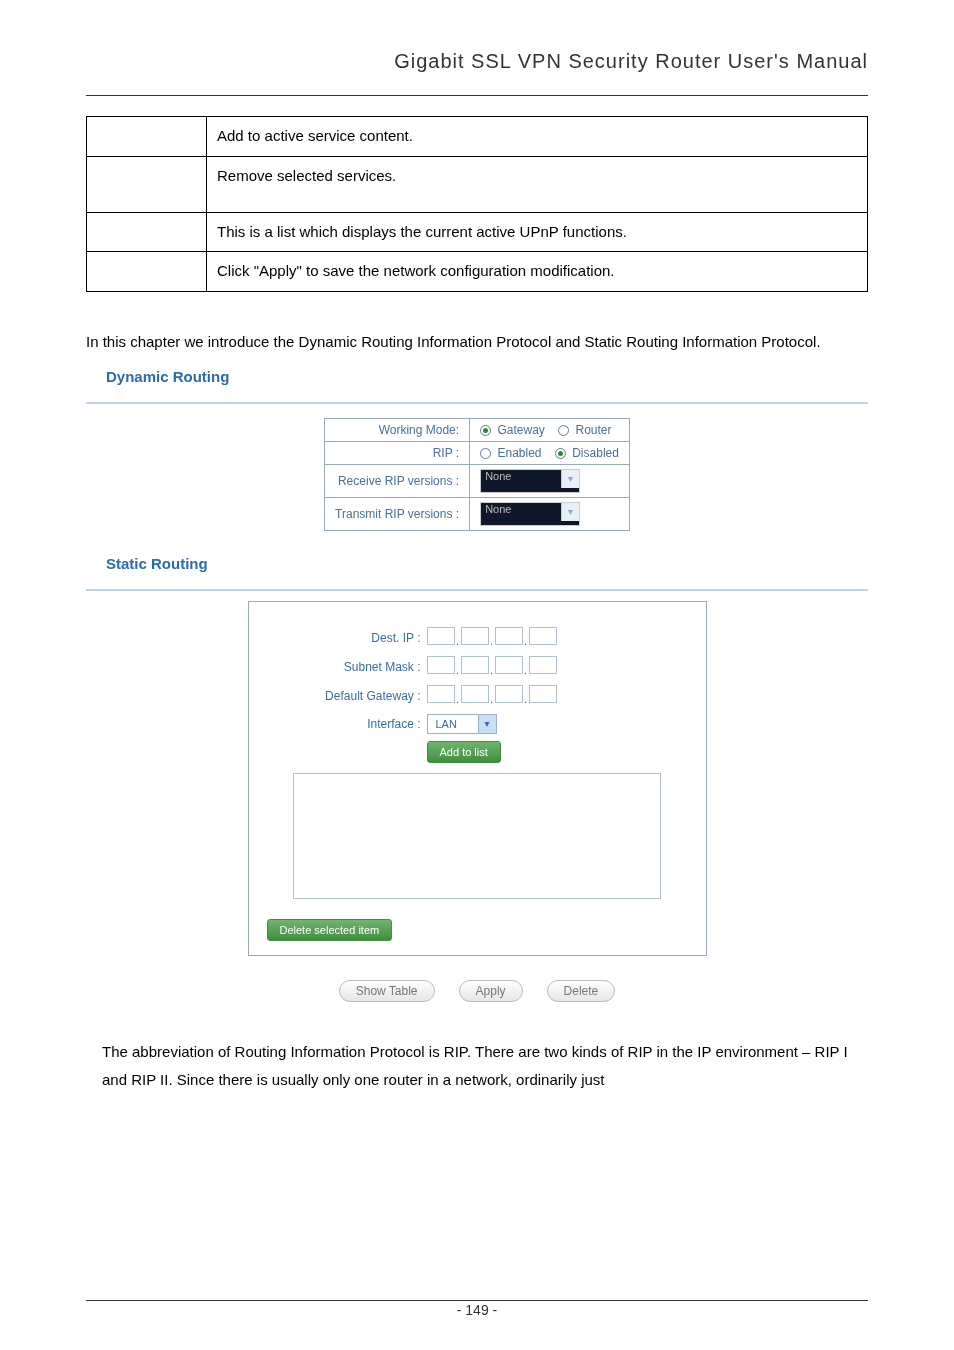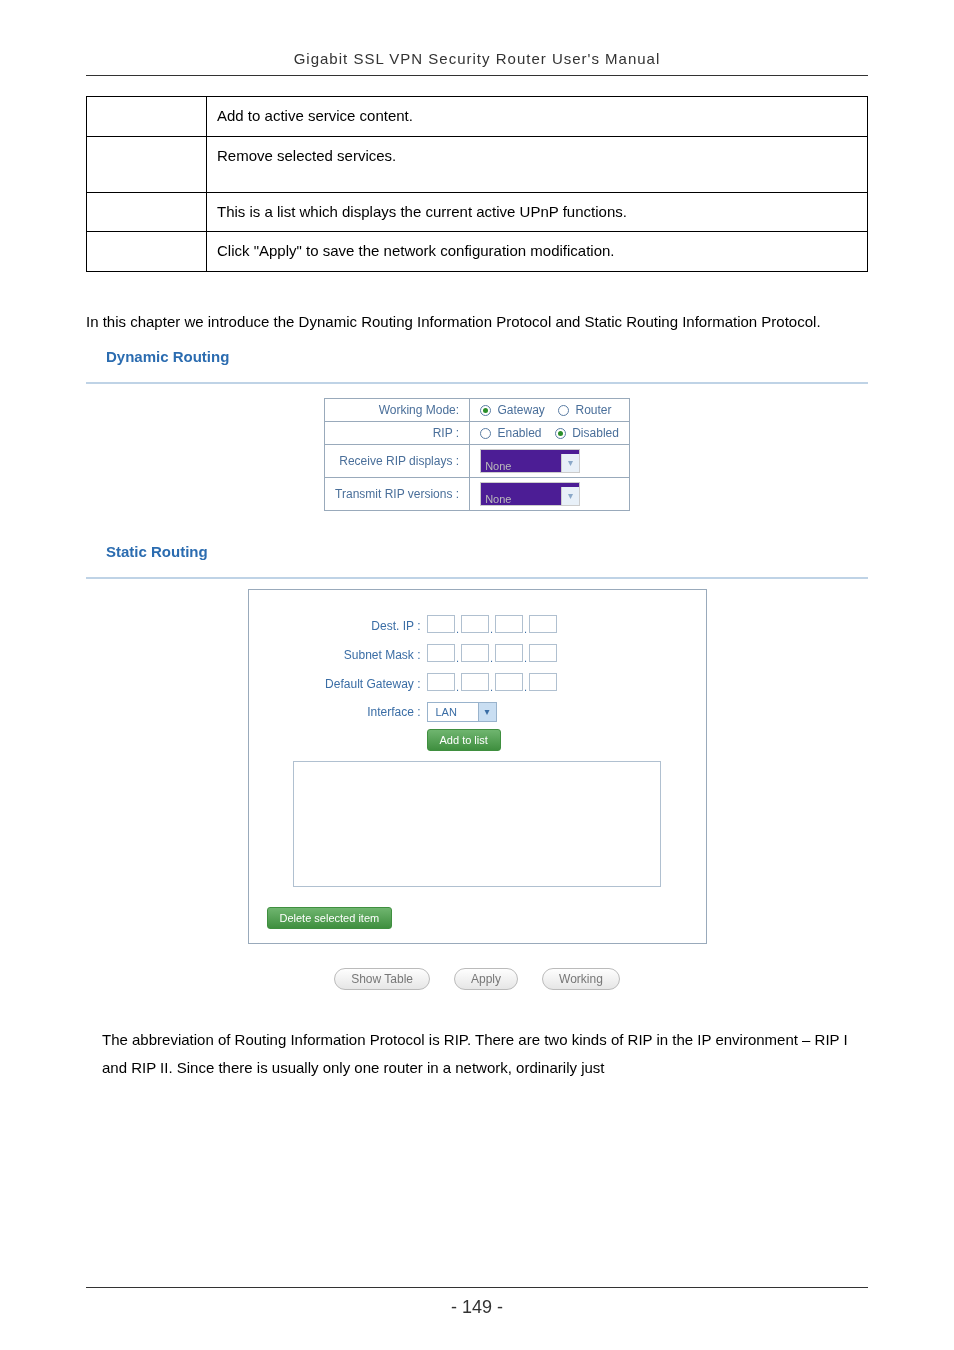--- a/index.html
+++ b/index.html
@@ -8,25 +8,25 @@
     height: 1350px;
     background: #ffffff;
     font-family: Arial, Helvetica, sans-serif;
     color: #000;
     position: relative;
   }
   .page {
     padding: 50px 86px 0 86px;
   }
   .header-line {
-    text-align: center;
-    font-size: 15px;
+    text-align: right;
+    font-size: 20px;
     color: #333;
     letter-spacing: 1px;
-    padding-bottom: 8px;
+    padding-bottom: 22px;
     border-bottom: 1.5px solid #333;
     margin-bottom: 20px;
   }
   table.info-table {
     width: 100%;
     border-collapse: collapse;
     margin-bottom: 36px;
   }
   table.info-table td {
     border: 1.5px solid #000;
@@ -52,21 +52,21 @@
     font-size: 15px;
     text-indent: 20px;
     padding-bottom: 17px;
     border-bottom: 2px solid #bfd3e6;
     margin-top: 8px;
   }
   
   .dyn-wrap {
     display: flex;
     justify-content: center;
-    margin: 14px 0 32px 0;
+    margin: 14px 0 24px 0;
   }
   .dyn-table {
     border-collapse: collapse;
     border: 1px solid #9ab;
   }
   .dyn-table td {
     border: 1px solid #9ab;
     font-size: 12px;
     padding: 4px 10px;
     vertical-align: middle;
@@ -93,22 +93,22 @@
   .radio-dot.selected::after {
     content: '';
     position: absolute;
     left: 2px; top: 2px;
     width: 5px; height: 5px;
     background: #2b8f2b;
     border-radius: 50%;
   }
   .dd-disabled {
     display: inline-flex;
-    align-items: flex-end;
-    background: #4c1d95;
+    align-items: flex-start;
+    background: #0f172a;
     border: 1px solid #ccc;
     height: 24px;
     width: 100px;
   }
   .dd-disabled .dd-text {
     flex: 1;
     color: #bbb;
     font-size: 11px;
     padding: 0 4px;
   }
@@ -235,23 +235,23 @@
     margin: 30px 0 12px 16px;
   }
   .footer-area {
     position: absolute;
     bottom: 32px;
     left: 86px;
     right: 86px;
   }
   .footer-rule {
     border-top: 1.5px solid #333;
-    padding-top: 9px;
+    padding-top: 1px;
     text-align: center;
-    font-size: 18px;
+    font-size: 14px;
     color: #333;
   }
 </style>
 </head>
 <body>
 
 <div class="page">
 
   <div class="header-line">Gigabit SSL VPN Security Router User's Manual</div>
 
@@ -297,21 +297,21 @@
         <td class="dyn-label">RIP :</td>
         <td class="dyn-val">
           <span class="radio-dot"></span>
           <span>Enabled</span>
           &nbsp;&nbsp;
           <span class="radio-dot selected"></span>
           <span>Disabled</span>
         </td>
       </tr>
       <tr>
-        <td class="dyn-label">Receive RIP displays :</td>
+        <td class="dyn-label">Receive RIP versions :</td>
         <td>
           <span class="dd-disabled">
             <span class="dd-text">None</span>
             <span class="dd-btn">▾</span>
           </span>
         </td>
       </tr>
       <tr>
         <td class="dyn-label">Transmit RIP versions :</td>
         <td>
@@ -369,21 +369,21 @@
       <div class="listbox"></div>
 
       <div class="delete-row">
         <span class="btn-green">Delete selected item</span>
       </div>
     </div>
 
     <div class="bottom-btn-row">
       <span class="pill-btn">Show Table</span>
       <span class="pill-btn">Apply</span>
-      <span class="pill-btn">Working</span>
+      <span class="pill-btn">Delete</span>
     </div>
   </div>
 
   <p class="footnote-text">The abbreviation of Routing Information Protocol is RIP. There are two kinds of RIP in the IP environment – RIP I and RIP II. Since there is usually only one router in a network, ordinarily just</p>
 
 </div>
 
 <div class="footer-area">
   <div class="footer-rule">- 149 -</div>
 </div>

